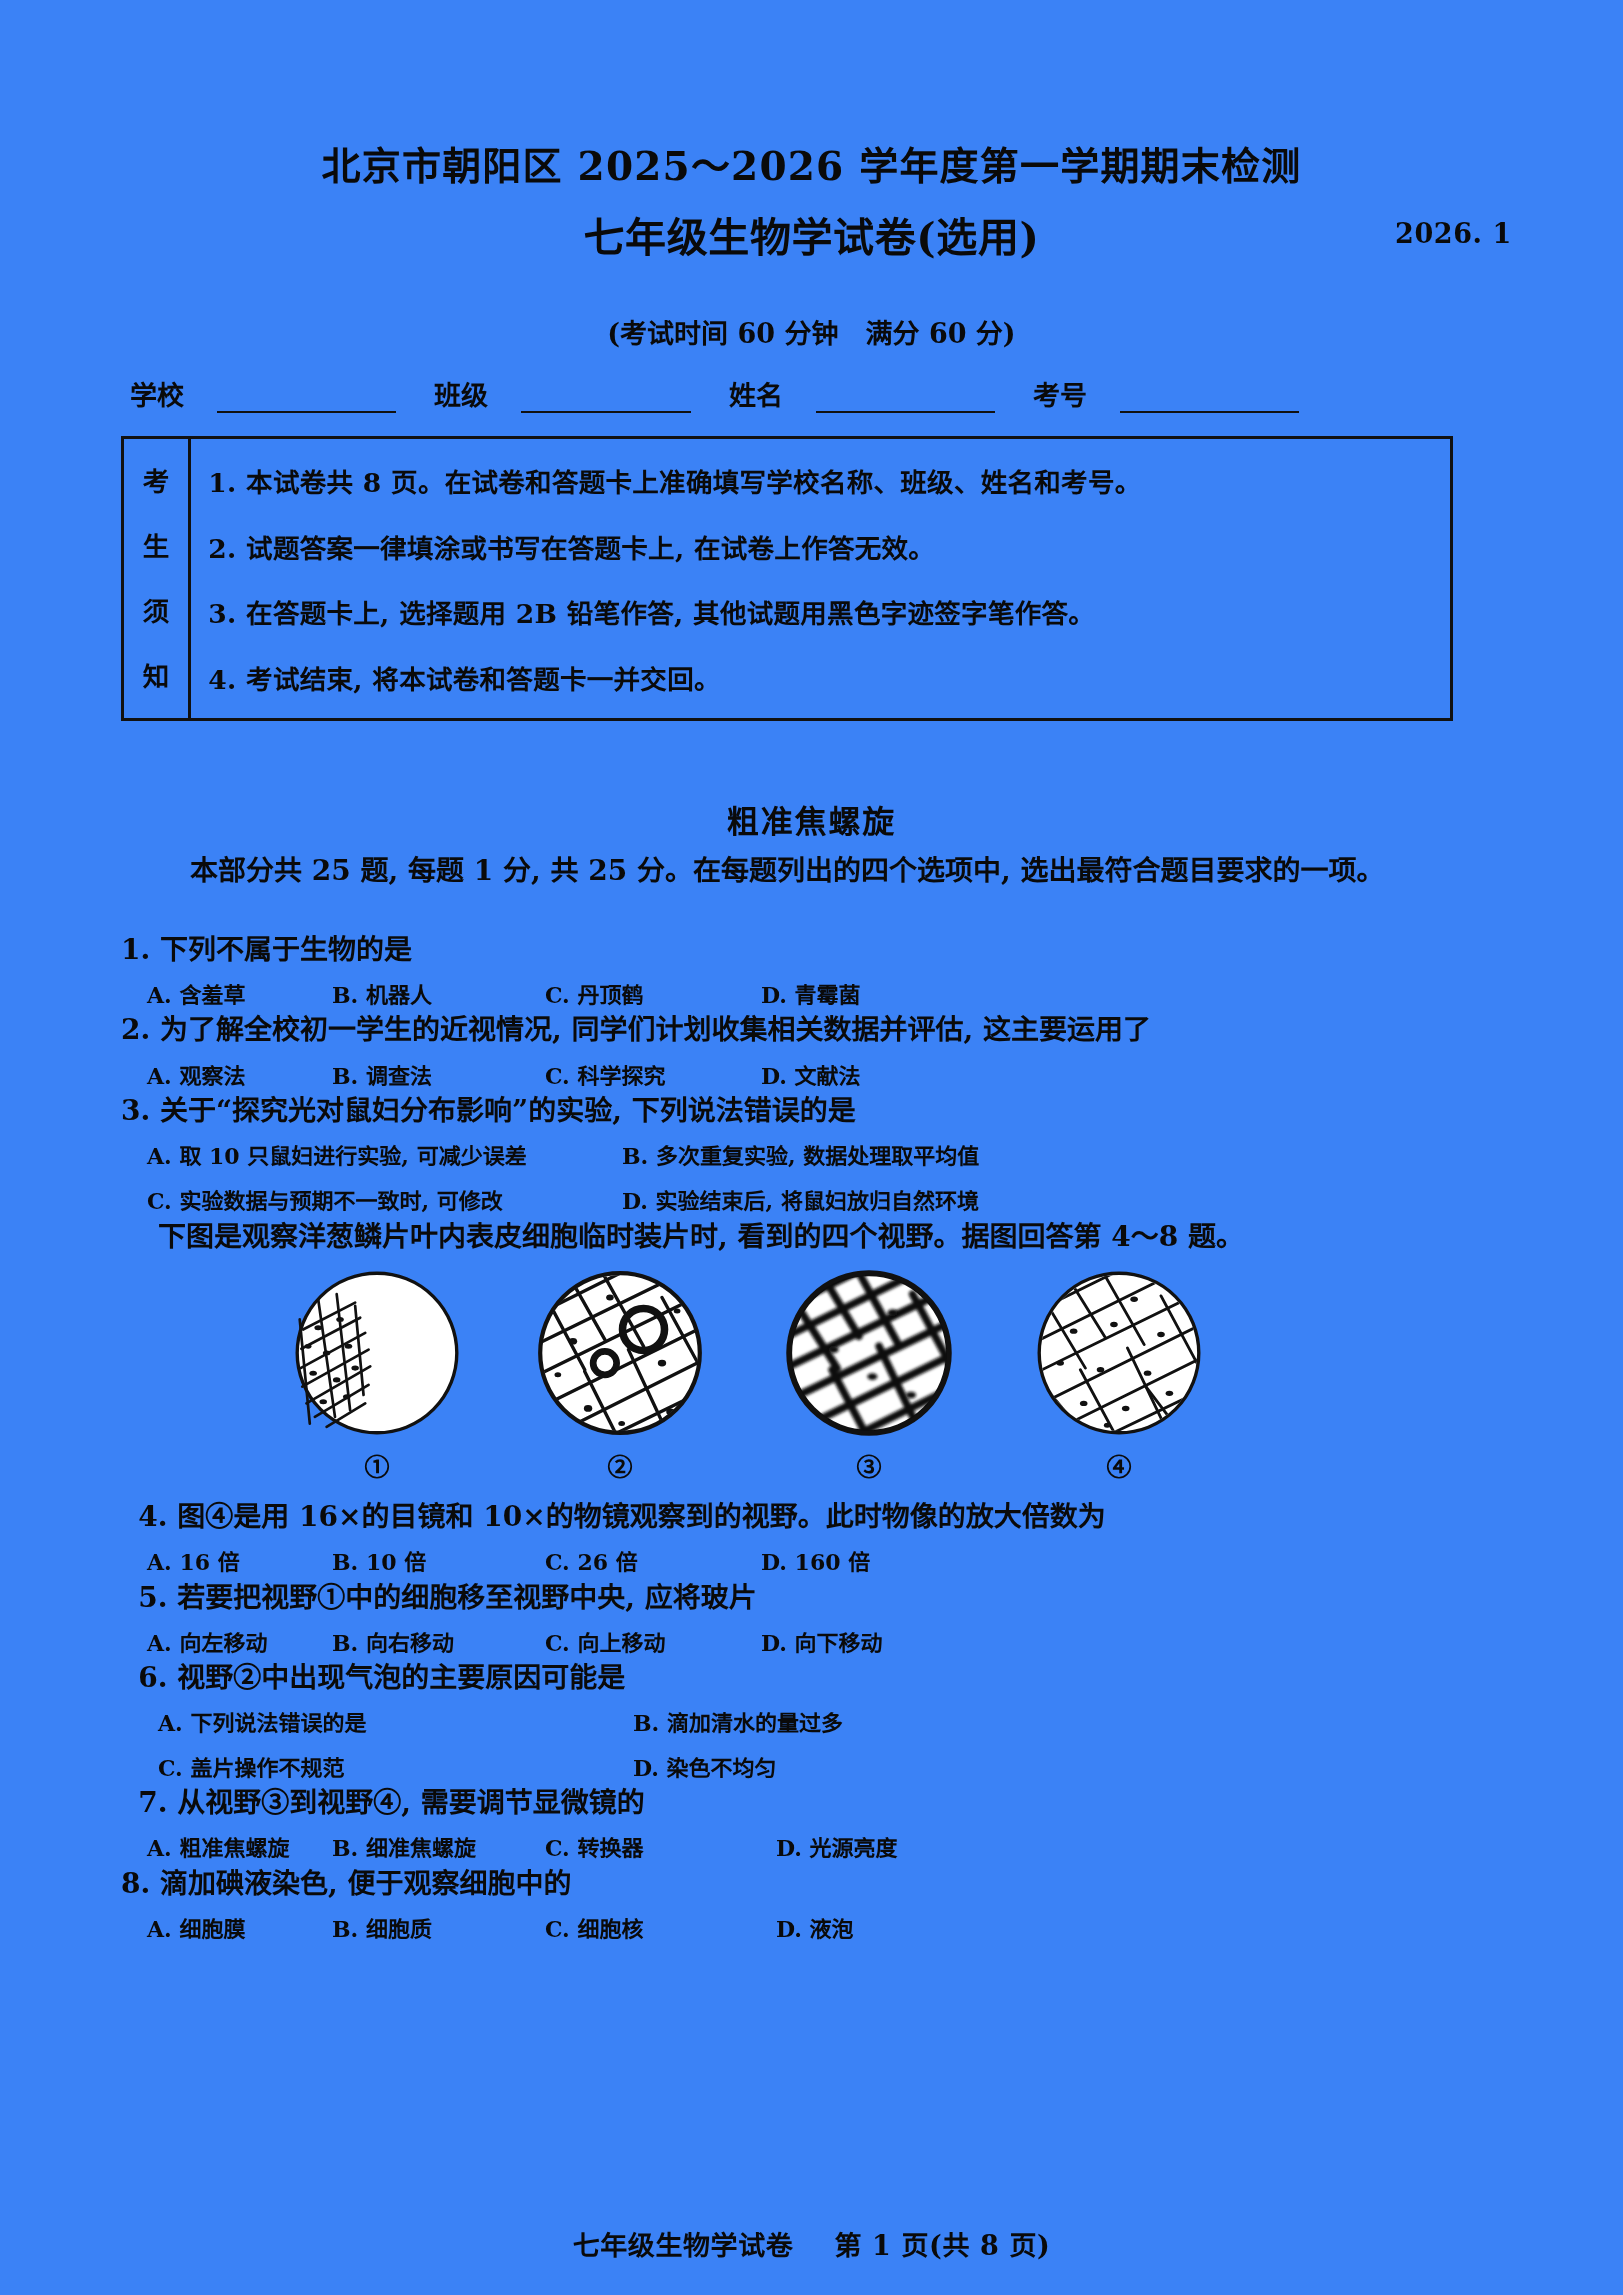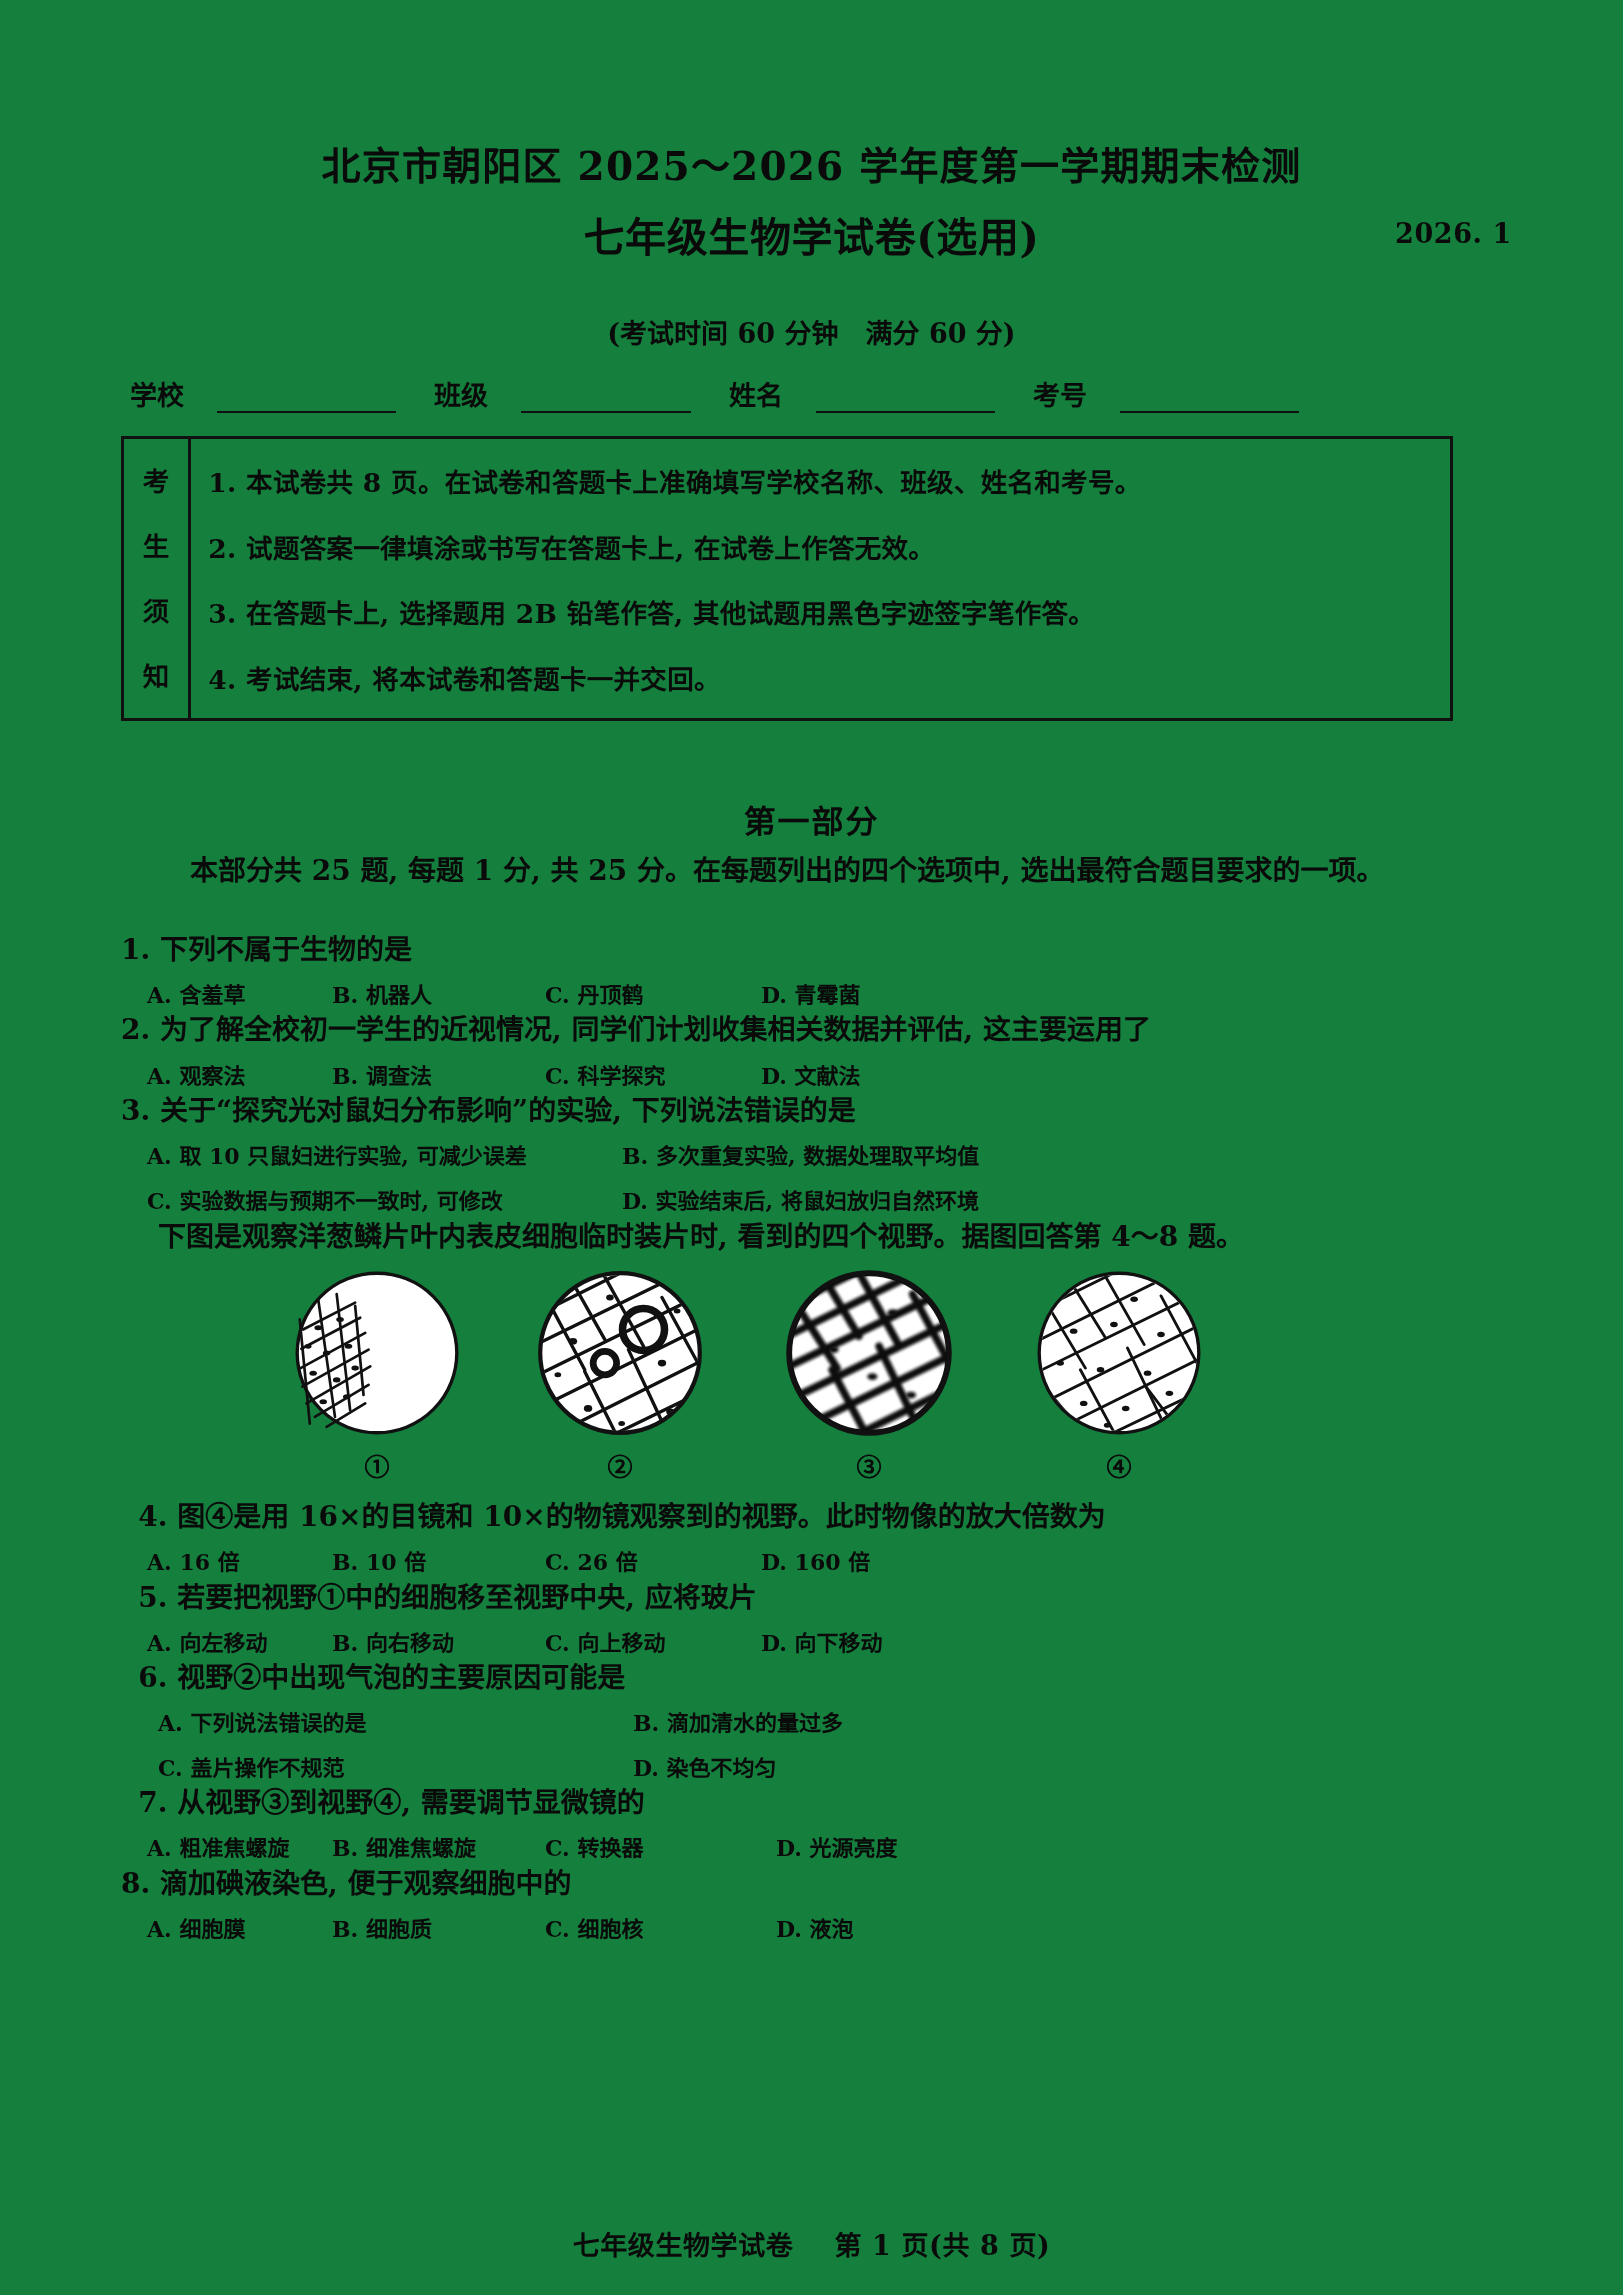--- a/index.html
+++ b/index.html
@@ -10,21 +10,21 @@
   }
   body {
     font-family: "DejaVu Serif", "Liberation Serif", serif;
     color: #0a0a0a;
     -webkit-font-smoothing: none;
   }
   .page {
     position: relative;
     width: 1623px;
     height: 2295px;
-    background: #15803d;
+    background: #3b82f6;
     overflow: hidden;
     box-sizing: border-box;
   }
   
   .doc-title {
     position: absolute;
     left: 0; right: 0;
     top: 135px;
     text-align: center;
     font-size: 39px;
@@ -280,21 +280,21 @@
       <span>知</span>
     </div>
     <div class="notice-right">
       <div class="notice-item">1. 本试卷共 8 页。在试卷和答题卡上准确填写学校名称、班级、姓名和考号。</div>
       <div class="notice-item">2. 试题答案一律填涂或书写在答题卡上, 在试卷上作答无效。</div>
       <div class="notice-item">3. 在答题卡上, 选择题用 2B 铅笔作答, 其他试题用黑色字迹签字笔作答。</div>
       <div class="notice-item">4. 考试结束, 将本试卷和答题卡一并交回。</div>
     </div>
   </div>
 
-  <div class="section-heading">第一部分</div>
+  <div class="section-heading">粗准焦螺旋</div>
   <div class="section-intro">本部分共 25 题, 每题 1 分, 共 25 分。在每题列出的四个选项中, 选出最符合题目要求的一项。</div>
 
   <div class="questions">
 
     <div class="q">
       <div class="q-stem">
         <span class="qnum">1.</span>
         <span>下列不属于生物的是</span>
       </div>
       <div class="opts cols4">

